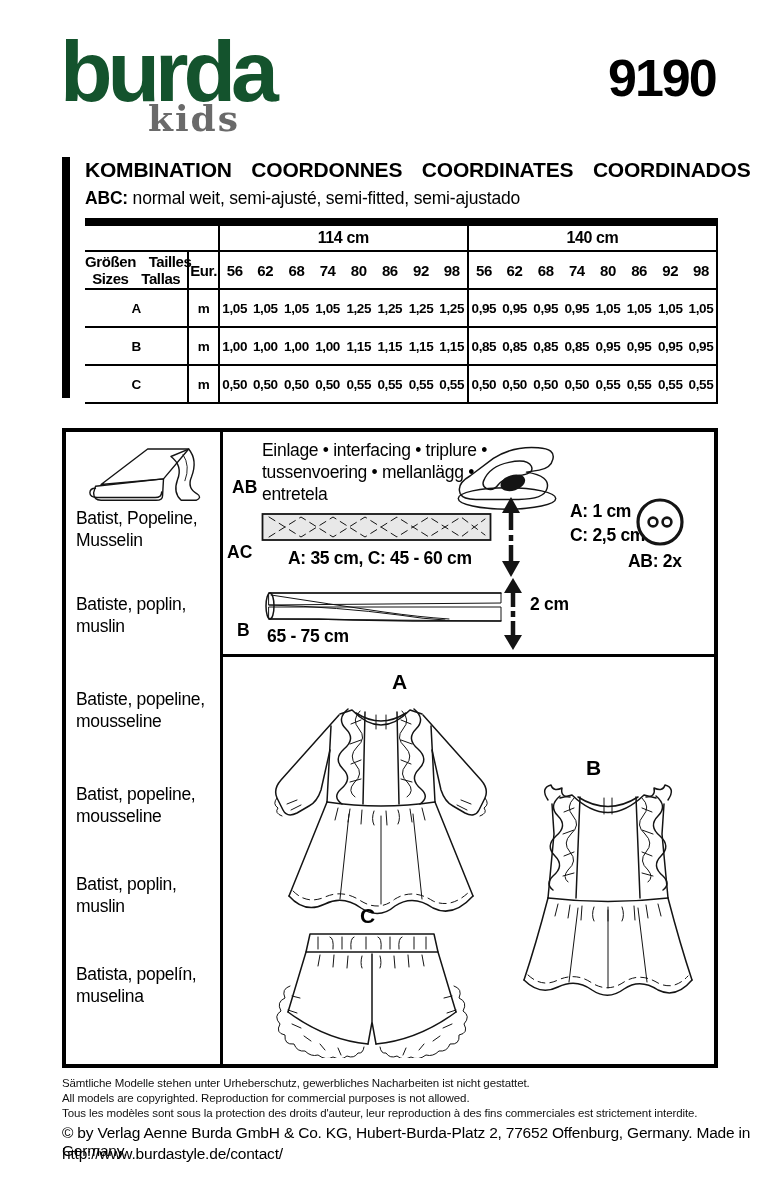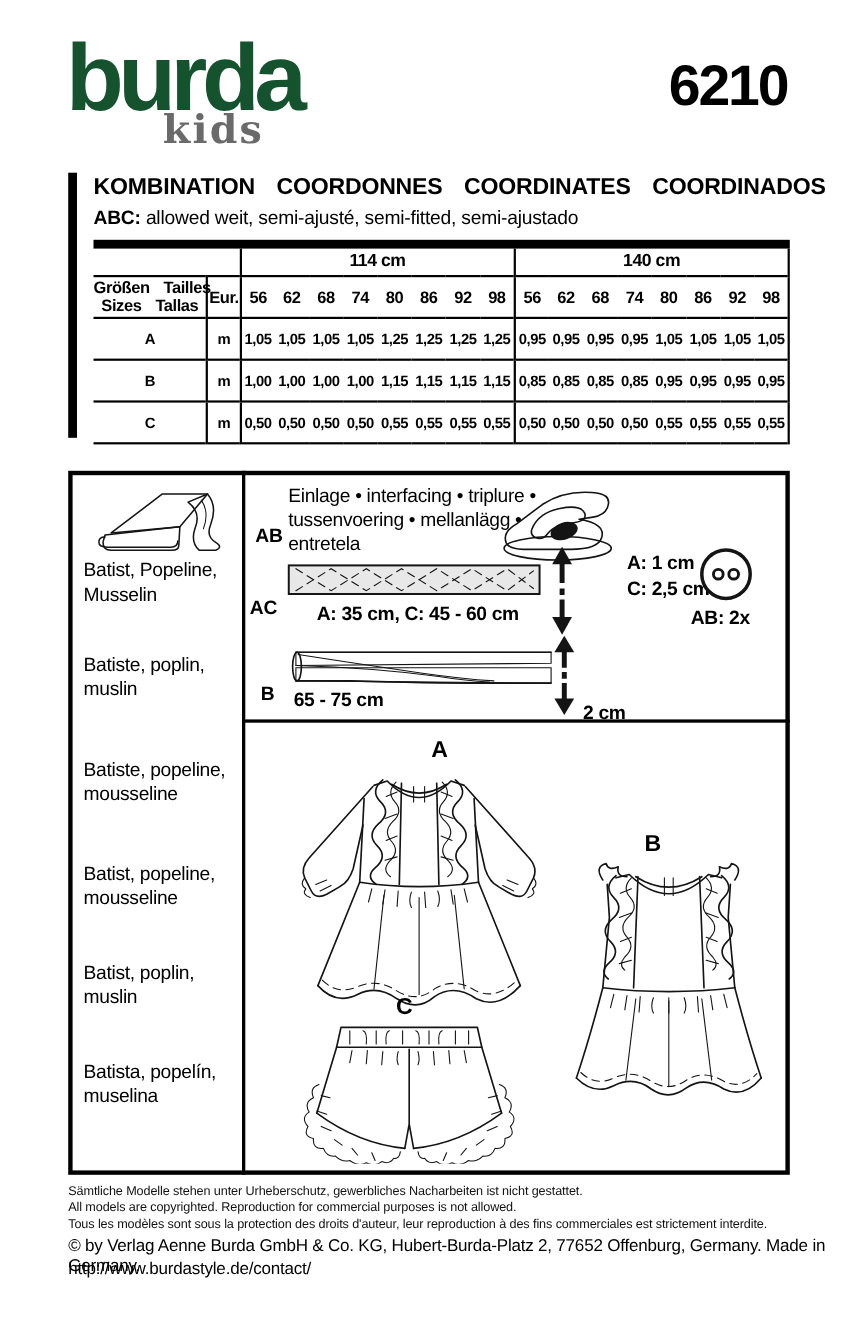--- a/index.html
+++ b/index.html
@@ -67,25 +67,25 @@
   .thin{stroke:#141414;stroke-width:1;fill:none;stroke-linecap:round;}
   .dash{stroke-dasharray:7 5;}
 </style>
 </head>
 <body>
 
 <div class="page">
 
   <div class="brand" style="color:#14532d;">burda</div>
   <div class="brand-sub" style="color:#6a6a6a;">kids</div>
-  <div class="pattern-number">6210</div>
+  <div class="pattern-number">9190</div>
 
   <div class="left-bar"></div>
   <div class="main-title">KOMBINATION COORDONNES COORDINATES COORDINADOS</div>
-  <div class="sub-title"><span class="lbl">ABC:</span><span> allowed weit, semi-ajusté, semi-fitted, semi-ajustado</span></div>
+  <div class="sub-title"><span class="lbl">ABC:</span><span> normal weit, semi-ajusté, semi-fitted, semi-ajustado</span></div>
 
   <div class="table-bar"></div>
   <table class="sizes">
     <colgroup>
       <col style="width:103px">
         <col style="width:30px">
       <col span="16" style="width:31px">
     </colgroup>
     <tbody>
         <tr class="grp-row">
@@ -261,21 +261,21 @@
   </div>
   <div class="measure-text" style="left:267px;top:626px;">65 - 75 cm</div>
 
   <div class="diagram" style="left:500px;top:577px;">
     <svg width="26" height="74" viewBox="0 0 26 74">
       <path d="M13,1 L4,16 L22,16 Z" fill="#141414"></path>
       <path d="M13,73 L4,58 L22,58 Z" fill="#141414"></path>
       <path d="M13,14 V30 M13,34 V40 M13,44 V60" stroke="#141414" stroke-width="4.5" fill="none"></path>
     </svg>
   </div>
-  <div class="measure-text" style="left:530px;top:594px;margin-top:44px;">2 cm</div>
+  <div class="measure-text" style="left:530px;top:594px;">2 cm</div>
 
   <div class="view-label" style="left:392px;top:670px;">A</div>
   <div class="diagram" style="left:243px;top:692px;">
     <svg width="276" height="230" viewBox="0 0 276 230">
       <g class="ln">
         <path d="M97,22 L109,18 Q138,48 167,18 L179,22"></path>
         <path d="M113,21 Q138,37 163,21"></path>
         <path d="M133,23 V37 M143,23 V37" class="thin"></path>
         <path d="M96,23 L38,88 Q30,97 34,106 L40,118 Q44,126 54,121 L66,114 Q74,110 78,98 L87,58"></path>
         <path d="M180,23 L238,88 Q246,97 242,106 L236,118 Q232,126 222,121 L210,114 Q202,110 198,98 L189,58"></path>

